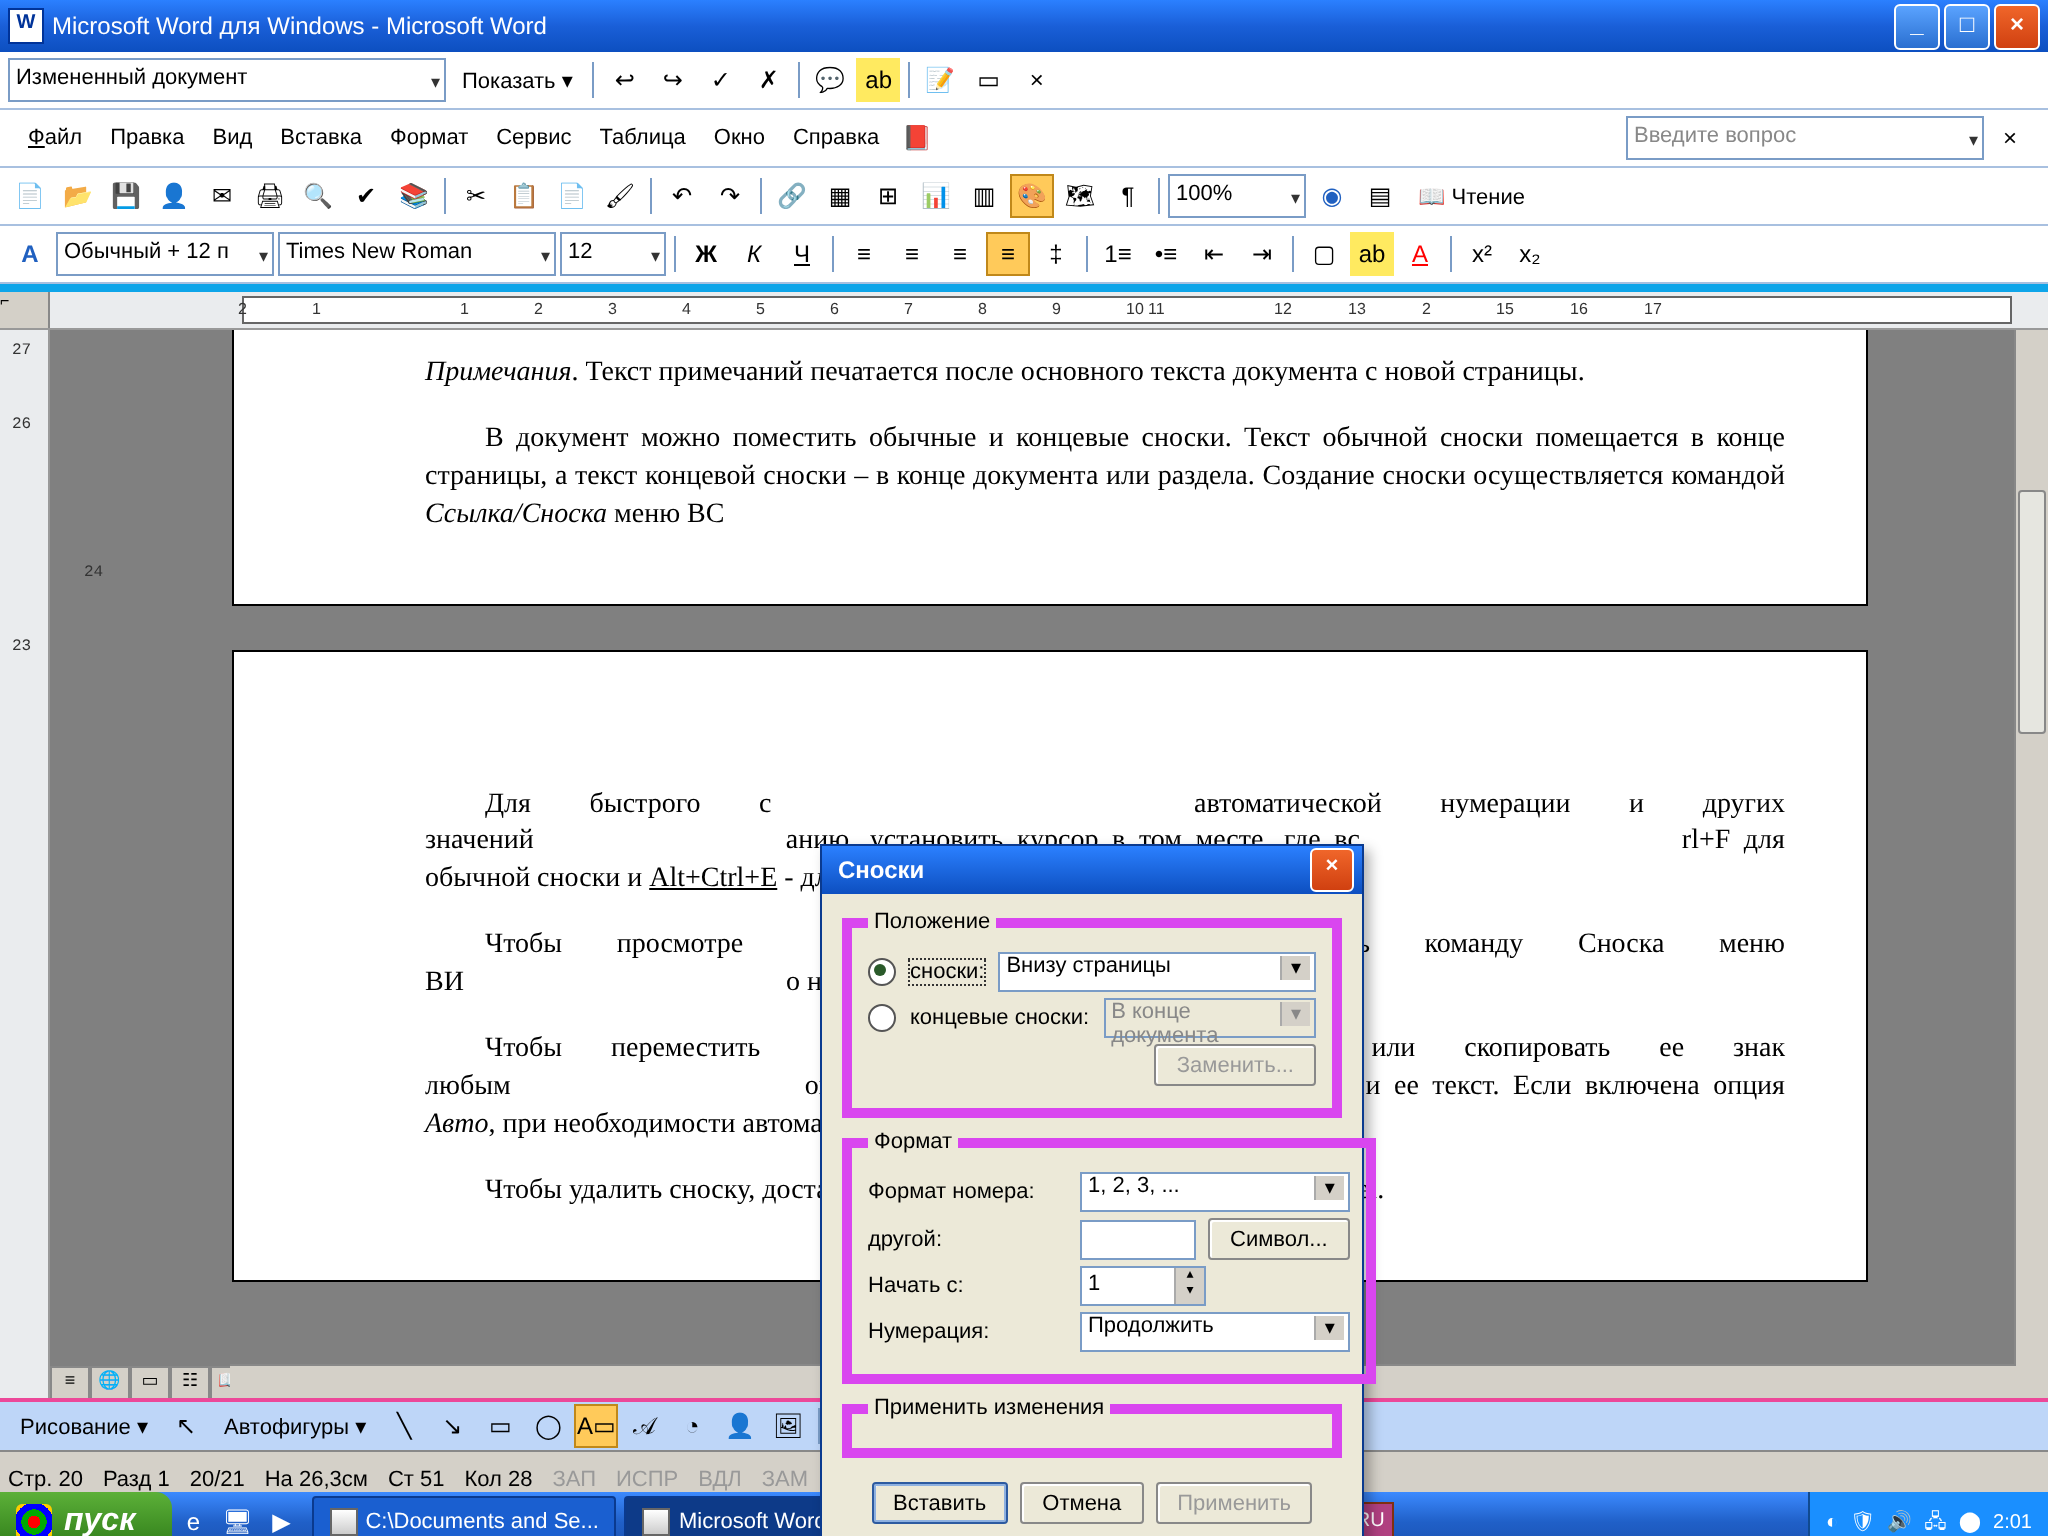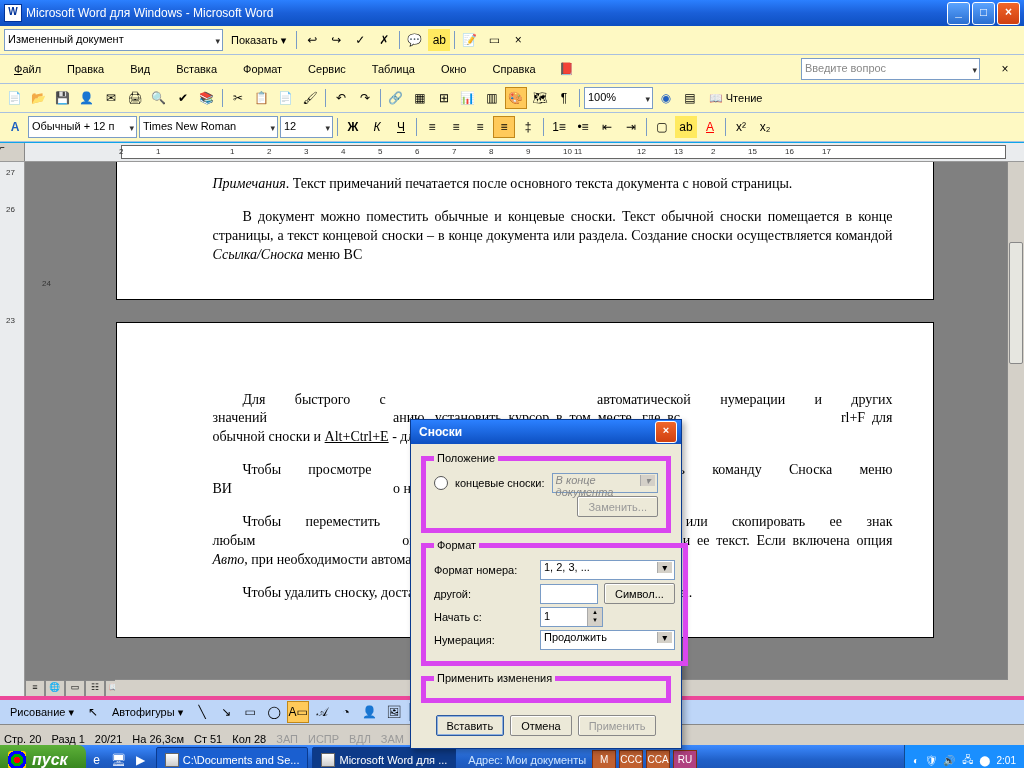--- a/index.html
+++ b/index.html
@@ -4,63 +4,63 @@
 <style>
 html,body{margin:0;padding:0;width:1024px;height:768px;overflow:hidden;font-family:Tahoma,Arial,sans-serif;font-size:11px;background:#0a3a8f;}
 
 .titlebar{height:26px;background:linear-gradient(to bottom,#2b80ff 0%,#1a5fd8 50%,#0d4fc0 100%);display:flex;align-items:center;padding:0 4px;color:white;}
 .titlebar .app-icon{width:16px;height:16px;background:white;border:1px solid #003399;margin-right:4px;font-size:10px;color:#003399;text-align:center;line-height:14px;font-weight:bold;}
 .titlebar .title{flex:1;font-size:12px;}
 .titlebar .winbtns{display:flex;gap:2px;}
 .winbtn{width:21px;height:21px;background:linear-gradient(to bottom,#5aa3ff,#2a6fd0);border:1px solid #fff;border-radius:3px;color:white;text-align:center;line-height:18px;font-weight:bold;font-size:12px;}
 .winbtn.close{background:linear-gradient(to bottom,#f0662a,#d04010);}
 
-.toolbars{background:#fef9c3;border-bottom:1px solid #0ea5e9;}
+.toolbars{background:#ffffff;border-bottom:4px solid #0ea5e9;}
 .tbrow{display:flex;align-items:center;padding:2px 4px;border-bottom:1px solid #a8c0e0;gap:2px;min-height:24px;}
 .tb-combo{background:white;border:1px solid #7a9cc6;height:20px;padding:0 14px 0 3px;position:relative;font-size:11px;line-height:18px;}
 .tb-combo::after{content:"▾";position:absolute;right:2px;top:2px;font-size:9px;color:#333;}
 .tb-btn{width:20px;height:20px;display:inline-flex;align-items:center;justify-content:center;border:1px solid transparent;font-size:12px;}
 .tb-btn.on{background:#ffca5a;border-color:#c0881a;}
 .tb-sep{width:1px;height:18px;background:#7a9cc6;margin:0 2px;}
-.menubar{display:flex;gap:14px;padding:2px 8px;}
+.menubar{display:flex;gap:2px;padding:2px 8px;}
 .menuitem{padding:2px 6px;}
 .menuitem u{text-decoration:underline;}
 .help-combo{margin-left:auto;}
 
 .ruler{height:18px;background:#eaecee;border-bottom:1px solid #999;font-size:8px;position:relative;overflow:hidden;display:flex;}
 .ruler-corner{width:24px;background:#d4d0c8;border-right:1px solid #888;}
 
 .docarea{position:relative;background:#808080;height:534px;display:flex;}
-.vruler{width:24px;background:#eaecee;border-right:1px solid #999;font-size:8px;position:relative;}
+.vruler{width:24px;background:#eaecee;border-right:1px solid #999;font-size:8px;position:relative;font-family:Liberation Mono, monospace;}
 .doc-scroll{flex:1;overflow:hidden;position:relative;}
 .page{background:white;margin:0 auto;width:680px;border:1px solid #000;padding:18px 40px 20px 96px;font-family:"Times New Roman",serif;font-size:14px;line-height:1.35;text-align:justify;position:relative;}
 .page + .page{margin-top:22px;}
 
 .statusbar{height:20px;background:#d4d0c8;border-top:1px solid #888;display:flex;align-items:flex-end;font-size:11px;padding:0 4px;gap:10px;}
 .statusbar .dim{color:#999;}
 
-.drawbar{height:24px;background:#bed6f8;border-top:4px solid #ec4899;display:flex;align-items:center;padding:0 4px;gap:2px;}
+.drawbar{height:24px;background:#bed6f8;border-top:2px solid #ec4899;display:flex;align-items:center;padding:0 4px;gap:2px;}
 
 .taskbar{height:30px;background:linear-gradient(to bottom,#3c8aff 0%,#2060c8 50%,#1a50b0 100%);display:flex;align-items:center;color:white;}
 .startbtn{height:30px;background:linear-gradient(to bottom,#5cb038,#2d7a18);padding:0 18px 0 8px;display:flex;align-items:center;font-weight:bold;font-style:italic;font-size:16px;border-radius:0 8px 8px 0;}
 .taskbtn{height:24px;background:#1a5fd0;border:1px solid #0a3a8f;margin-left:4px;padding:0 8px;display:flex;align-items:center;gap:4px;border-radius:2px;max-width:160px;overflow:hidden;}
 .taskbtn.active{background:#0d3a88;}
 .tray{margin-left:auto;background:#1a8fff;height:30px;display:flex;align-items:center;padding:0 8px;gap:6px;border-left:1px solid #104a90;font-size:10px;}
 
 .dialog{position:absolute;left:410px;top:257px;width:270px;background:#ece9d8;border:1px solid #0a3a8f;box-shadow:3px 3px 6px rgba(0,0,0,0.3);z-index:100;}
 .dlg-title{height:24px;background:linear-gradient(to bottom,#2b80ff 0%,#0d4fc0 100%);color:white;font-weight:bold;font-size:12px;padding:0 4px 0 8px;display:flex;align-items:center;}
 .dlg-close{margin-left:auto;width:20px;height:20px;background:linear-gradient(to bottom,#f0662a,#d04010);border:1px solid white;border-radius:3px;text-align:center;line-height:17px;font-size:11px;}
 .dlg-body{padding:8px 10px;}
 fieldset{border:5px solid #d946ef;margin:0 0 6px 0;padding:6px 8px 8px 8px;}
 legend{font-size:11px;padding:0 3px;}
 .dlg-row{display:flex;align-items:center;margin:3px 0;gap:6px;}
 .dlg-row label{font-size:11px;flex:0 0 100px;}
 .dlg-combo,.dlg-input{background:white;border:1px solid #7a9cc6;height:18px;padding:0 14px 0 3px;font-size:11px;flex:1;position:relative;}
 .dlg-combo::after{content:"▾";position:absolute;right:2px;top:1px;font-size:10px;background:#d4d0c8;width:14px;text-align:center;border-left:1px solid #aaa;}
-.dlg-combo.disabled{background:#ece9d8;color:#888;font-style:italic;}
+.dlg-combo.disabled{background:#ece9d8;color:#888;}
 .dlg-input{padding-right:3px;}
 .dlg-btn{background:#ece9d8;border:1px solid #888;height:21px;padding:0 10px;font-size:11px;border-radius:2px;box-shadow:inset 1px 1px 0 #fff;}
 .dlg-btn.disabled{color:#999;}
 .dlg-actions{display:flex;gap:6px;justify-content:center;padding:6px 0 4px 0;}
 .dlg-btn.default{border:1px solid #2c5aa0;box-shadow:0 0 0 1px #8db0e0 inset,inset 1px 1px 0 #fff;}
 .radio{width:12px;height:12px;border-radius:50%;border:1px solid #555;background:white;display:inline-block;position:relative;}
 .radio.checked::after{content:"";width:6px;height:6px;background:#2a5a2a;border-radius:50%;position:absolute;left:2px;top:2px;}
 .radio-label{font-size:11px;border:1px dotted transparent;}
 .radio-label.focus{border-color:#333;}
 .spin{width:44px;background:white;border:1px solid #7a9cc6;height:18px;position:relative;padding:0 14px 0 3px;font-size:11px;line-height:17px;}
@@ -259,20 +259,25 @@
   </div>
 
   <div class="dialog">
     <div class="dlg-title">
       <span>Сноски</span>
       <span class="dlg-close">×</span>
     </div>
     <div class="dlg-body">
       <fieldset>
         <legend>Положение</legend>
+        <div class="dlg-row">
+          <span class="radio checked"></span>
+          <span class="radio-label focus">сноски:</span>
+          <span class="dlg-combo">Внизу страницы</span>
+        </div>
         <div class="dlg-row">
           <span class="radio"></span>
           <span class="radio-label">концевые сноски:</span>
           <span class="dlg-combo disabled">В конце документа</span>
         </div>
         <div class="dlg-row" style="justify-content:flex-end">
           <button class="dlg-btn disabled">Заменить...</button>
         </div>
       </fieldset>
       <fieldset>

